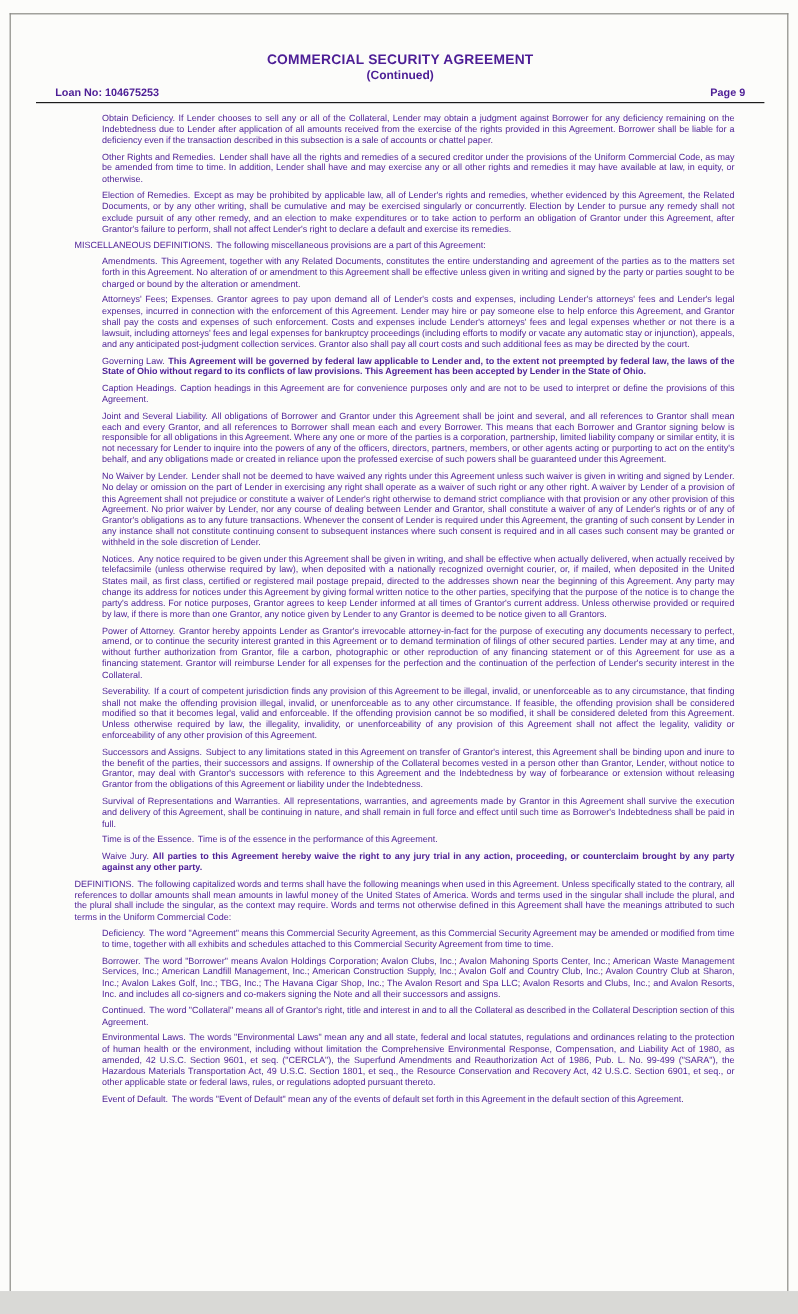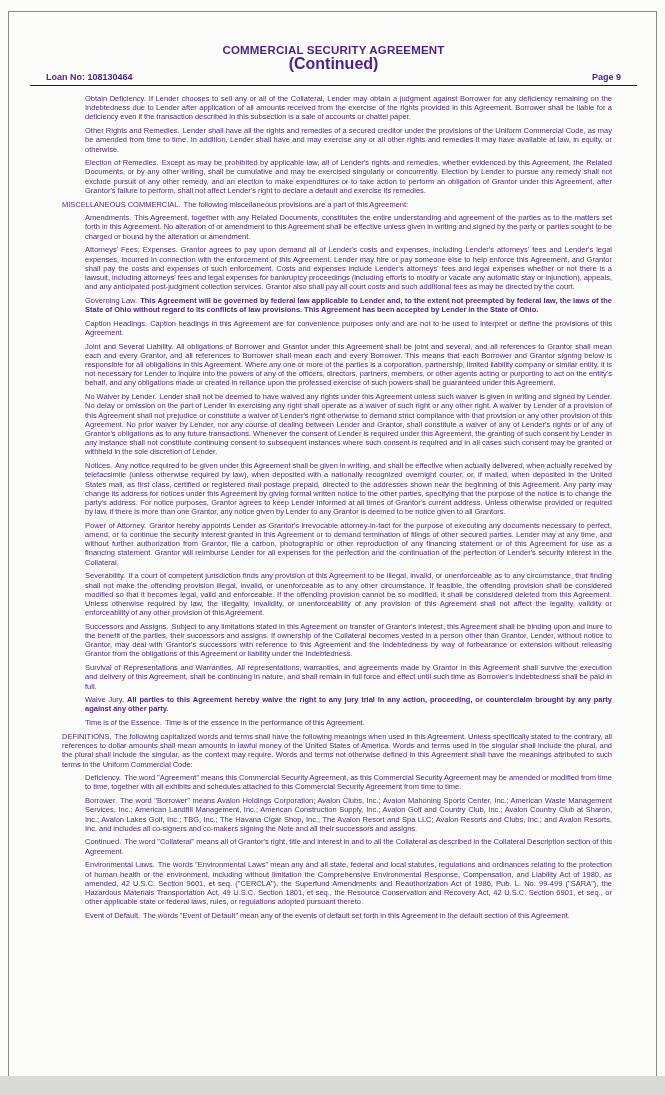--- a/index.html
+++ b/index.html
@@ -19,21 +19,21 @@
     border-left:1px solid #8a8a86;
     border-right:1px solid #8a8a86;
     pointer-events:none;
   }
   .inner { position:relative; padding:44px 28px 0 30px; }
   .hdr-title {
     text-align:center; font-weight:bold; font-size:11.5px; letter-spacing:.2px;
     line-height:13px;
   }
   .hdr-continued {
-    text-align:center; font-weight:bold; font-size:16px; line-height:12px; margin-top:1px;
+    text-align:center; font-weight:bold; font-size:10px; line-height:12px; margin-top:1px;
   }
   .hdr-row {
     display:flex; justify-content:space-between; align-items:flex-end;
     font-weight:bold; font-size:9px; margin-top:2px; padding:0 16px 0 16px;
   }
   .hdr-rule { border-top:1.5px solid #1c1c1c; margin-top:3px; }
   .doc-body { margin-top:8px; }
   .para {
     margin:0 25px 4.5px 55px;
     font-size:7.5px; line-height:9.2px;
@@ -46,43 +46,43 @@
 </style>
 </head>
 <body>
 
 <div class="page">
   <div class="scan-border"></div>
   <div class="inner">
     <div class="hdr-title">COMMERCIAL SECURITY AGREEMENT</div>
     <div class="hdr-continued">(Continued)</div>
     <div class="hdr-row">
-      <span>Loan No: 108130464</span>
+      <span>Loan No: 104675253</span>
       <span>Page 9</span>
     </div>
     <div class="hdr-rule"></div>
 
     <div class="doc-body">
         <p class="para"><b class="lead">Obtain Deficiency.</b><span class="body-text">If Lender chooses to sell any or all of the Collateral, Lender may obtain a judgment against Borrower for any deficiency remaining on the Indebtedness due to Lender after application of all amounts received from the exercise of the rights provided in this Agreement.  Borrower shall be liable for a deficiency even if the transaction described in this subsection is a sale of accounts or chattel paper.</span></p>
         <p class="para"><b class="lead">Other Rights and Remedies.</b><span class="body-text">Lender shall have all the rights and remedies of a secured creditor under the provisions of the Uniform Commercial Code, as may be amended from time to time.  In addition, Lender shall have and may exercise any or all other rights and remedies it may have available at law, in equity, or otherwise.</span></p>
         <p class="para"><b class="lead">Election of Remedies.</b><span class="body-text">Except as may be prohibited by applicable law, all of Lender's rights and remedies, whether evidenced by this Agreement, the Related Documents, or by any other writing, shall be cumulative and may be exercised singularly or concurrently.  Election by Lender to pursue any remedy shall not exclude pursuit of any other remedy, and an election to make expenditures or to take action to perform an obligation of Grantor under this Agreement, after Grantor's failure to perform, shall not affect Lender's right to declare a default and exercise its remedies.</span></p>
-        <p class="para l1"><b class="lead">MISCELLANEOUS COMMERCIAL.</b><span class="body-text">The following miscellaneous provisions are a part of this Agreement:</span></p>
+        <p class="para l1"><b class="lead">MISCELLANEOUS DEFINITIONS.</b><span class="body-text">The following miscellaneous provisions are a part of this Agreement:</span></p>
         <p class="para"><b class="lead">Amendments.</b><span class="body-text">This Agreement, together with any Related Documents, constitutes the entire understanding and agreement of the parties as to the matters set forth in this Agreement.  No alteration of or amendment to this Agreement shall be effective unless given in writing and signed by the party or parties sought to be charged or bound by the alteration or amendment.</span></p>
         <p class="para"><b class="lead">Attorneys' Fees; Expenses.</b><span class="body-text">Grantor agrees to pay upon demand all of Lender's costs and expenses, including Lender's attorneys' fees and Lender's legal expenses, incurred in connection with the enforcement of this Agreement.  Lender may hire or pay someone else to help enforce this Agreement, and Grantor shall pay the costs and expenses of such enforcement.  Costs and expenses include Lender's attorneys' fees and legal expenses whether or not there is a lawsuit, including attorneys' fees and legal expenses for bankruptcy proceedings (including efforts to modify or vacate any automatic stay or injunction), appeals, and any anticipated post-judgment collection services.  Grantor also shall pay all court costs and such additional fees as may be directed by the court.</span></p>
         <p class="para bold-body"><b class="lead">Governing Law.</b><span class="body-text">This Agreement will be governed by federal law applicable to Lender and, to the extent not preempted by federal law, the laws of the State of Ohio without regard to its conflicts of law provisions.  This Agreement has been accepted by Lender in the State of Ohio.</span></p>
         <p class="para"><b class="lead">Caption Headings.</b><span class="body-text">Caption headings in this Agreement are for convenience purposes only and are not to be used to interpret or define the provisions of this Agreement.</span></p>
         <p class="para"><b class="lead">Joint and Several Liability.</b><span class="body-text">All obligations of Borrower and Grantor under this Agreement shall be joint and several, and all references to Grantor shall mean each and every Grantor, and all references to Borrower shall mean each and every Borrower.  This means that each Borrower and Grantor signing below is responsible for all obligations in this Agreement.  Where any one or more of the parties is a corporation, partnership, limited liability company or similar entity, it is not necessary for Lender to inquire into the powers of any of the officers, directors, partners, members, or other agents acting or purporting to act on the entity's behalf, and any obligations made or created in reliance upon the professed exercise of such powers shall be guaranteed under this Agreement.</span></p>
         <p class="para"><b class="lead">No Waiver by Lender.</b><span class="body-text">Lender shall not be deemed to have waived any rights under this Agreement unless such waiver is given in writing and signed by Lender.  No delay or omission on the part of Lender in exercising any right shall operate as a waiver of such right or any other right.  A waiver by Lender of a provision of this Agreement shall not prejudice or constitute a waiver of Lender's right otherwise to demand strict compliance with that provision or any other provision of this Agreement.  No prior waiver by Lender, nor any course of dealing between Lender and Grantor, shall constitute a waiver of any of Lender's rights or of any of Grantor's obligations as to any future transactions.  Whenever the consent of Lender is required under this Agreement, the granting of such consent by Lender in any instance shall not constitute continuing consent to subsequent instances where such consent is required and in all cases such consent may be granted or withheld in the sole discretion of Lender.</span></p>
         <p class="para"><b class="lead">Notices.</b><span class="body-text">Any notice required to be given under this Agreement shall be given in writing, and shall be effective when actually delivered, when actually received by telefacsimile (unless otherwise required by law), when deposited with a nationally recognized overnight courier, or, if mailed, when deposited in the United States mail, as first class, certified or registered mail postage prepaid, directed to the addresses shown near the beginning of this Agreement.  Any party may change its address for notices under this Agreement by giving formal written notice to the other parties, specifying that the purpose of the notice is to change the party's address.  For notice purposes, Grantor agrees to keep Lender informed at all times of Grantor's current address.  Unless otherwise provided or required by law, if there is more than one Grantor, any notice given by Lender to any Grantor is deemed to be notice given to all Grantors.</span></p>
         <p class="para"><b class="lead">Power of Attorney.</b><span class="body-text">Grantor hereby appoints Lender as Grantor's irrevocable attorney-in-fact for the purpose of executing any documents necessary to perfect, amend, or to continue the security interest granted in this Agreement or to demand termination of filings of other secured parties.  Lender may at any time, and without further authorization from Grantor, file a carbon, photographic or other reproduction of any financing statement or of this Agreement for use as a financing statement.  Grantor will reimburse Lender for all expenses for the perfection and the continuation of the perfection of Lender's security interest in the Collateral.</span></p>
         <p class="para"><b class="lead">Severability.</b><span class="body-text">If a court of competent jurisdiction finds any provision of this Agreement to be illegal, invalid, or unenforceable as to any circumstance, that finding shall not make the offending provision illegal, invalid, or unenforceable as to any other circumstance.  If feasible, the offending provision shall be considered modified so that it becomes legal, valid and enforceable.  If the offending provision cannot be so modified, it shall be considered deleted from this Agreement.  Unless otherwise required by law, the illegality, invalidity, or unenforceability of any provision of this Agreement shall not affect the legality, validity or enforceability of any other provision of this Agreement.</span></p>
         <p class="para"><b class="lead">Successors and Assigns.</b><span class="body-text">Subject to any limitations stated in this Agreement on transfer of Grantor's interest, this Agreement shall be binding upon and inure to the benefit of the parties, their successors and assigns.  If ownership of the Collateral becomes vested in a person other than Grantor, Lender, without notice to Grantor, may deal with Grantor's successors with reference to this Agreement and the Indebtedness by way of forbearance or extension without releasing Grantor from the obligations of this Agreement or liability under the Indebtedness.</span></p>
         <p class="para"><b class="lead">Survival of Representations and Warranties.</b><span class="body-text">All representations, warranties, and agreements made by Grantor in this Agreement shall survive the execution and delivery of this Agreement, shall be continuing in nature, and shall remain in full force and effect until such time as Borrower's Indebtedness shall be paid in full.</span></p>
+        <p class="para"><b class="lead">Time is of the Essence.</b><span class="body-text">Time is of the essence in the performance of this Agreement.</span></p>
         <p class="para bold-body"><b class="lead">Waive Jury.</b><span class="body-text">All parties to this Agreement hereby waive the right to any jury trial in any action, proceeding, or counterclaim brought by any party against any other party.</span></p>
-        <p class="para"><b class="lead">Time is of the Essence.</b><span class="body-text">Time is of the essence in the performance of this Agreement.</span></p>
         <p class="para l1"><b class="lead">DEFINITIONS.</b><span class="body-text">The following capitalized words and terms shall have the following meanings when used in this Agreement.  Unless specifically stated to the contrary, all references to dollar amounts shall mean amounts in lawful money of the United States of America.  Words and terms used in the singular shall include the plural, and the plural shall include the singular, as the context may require.  Words and terms not otherwise defined in this Agreement shall have the meanings attributed to such terms in the Uniform Commercial Code:</span></p>
         <p class="para"><b class="lead">Deficiency.</b><span class="body-text">The word "Agreement" means this Commercial Security Agreement, as this Commercial Security Agreement may be amended or modified from time to time, together with all exhibits and schedules attached to this Commercial Security Agreement from time to time.</span></p>
         <p class="para"><b class="lead">Borrower.</b><span class="body-text">The word "Borrower" means Avalon Holdings Corporation; Avalon Clubs, Inc.; Avalon Mahoning Sports Center, Inc.; American Waste Management Services, Inc.; American Landfill Management, Inc.; American Construction Supply, Inc.; Avalon Golf and Country Club, Inc.; Avalon Country Club at Sharon, Inc.; Avalon Lakes Golf, Inc.; TBG, Inc.; The Havana Cigar Shop, Inc.; The Avalon Resort and Spa LLC; Avalon Resorts and Clubs, Inc.; and Avalon Resorts, Inc. and includes all co-signers and co-makers signing the Note and all their successors and assigns.</span></p>
         <p class="para"><b class="lead">Continued.</b><span class="body-text">The word "Collateral" means all of Grantor's right, title and interest in and to all the Collateral as described in the Collateral Description section of this Agreement.</span></p>
         <p class="para"><b class="lead">Environmental Laws.</b><span class="body-text">The words "Environmental Laws" mean any and all state, federal and local statutes, regulations and ordinances relating to the protection of human health or the environment, including without limitation the Comprehensive Environmental Response, Compensation, and Liability Act of 1980, as amended, 42 U.S.C. Section 9601, et seq. ("CERCLA"), the Superfund Amendments and Reauthorization Act of 1986, Pub. L. No. 99-499 ("SARA"), the Hazardous Materials Transportation Act, 49 U.S.C. Section 1801, et seq., the Resource Conservation and Recovery Act, 42 U.S.C. Section 6901, et seq., or other applicable state or federal laws, rules, or regulations adopted pursuant thereto.</span></p>
         <p class="para"><b class="lead">Event of Default.</b><span class="body-text">The words "Event of Default" mean any of the events of default set forth in this Agreement in the default section of this Agreement.</span></p>
       </div>
   </div>
 </div>
 

